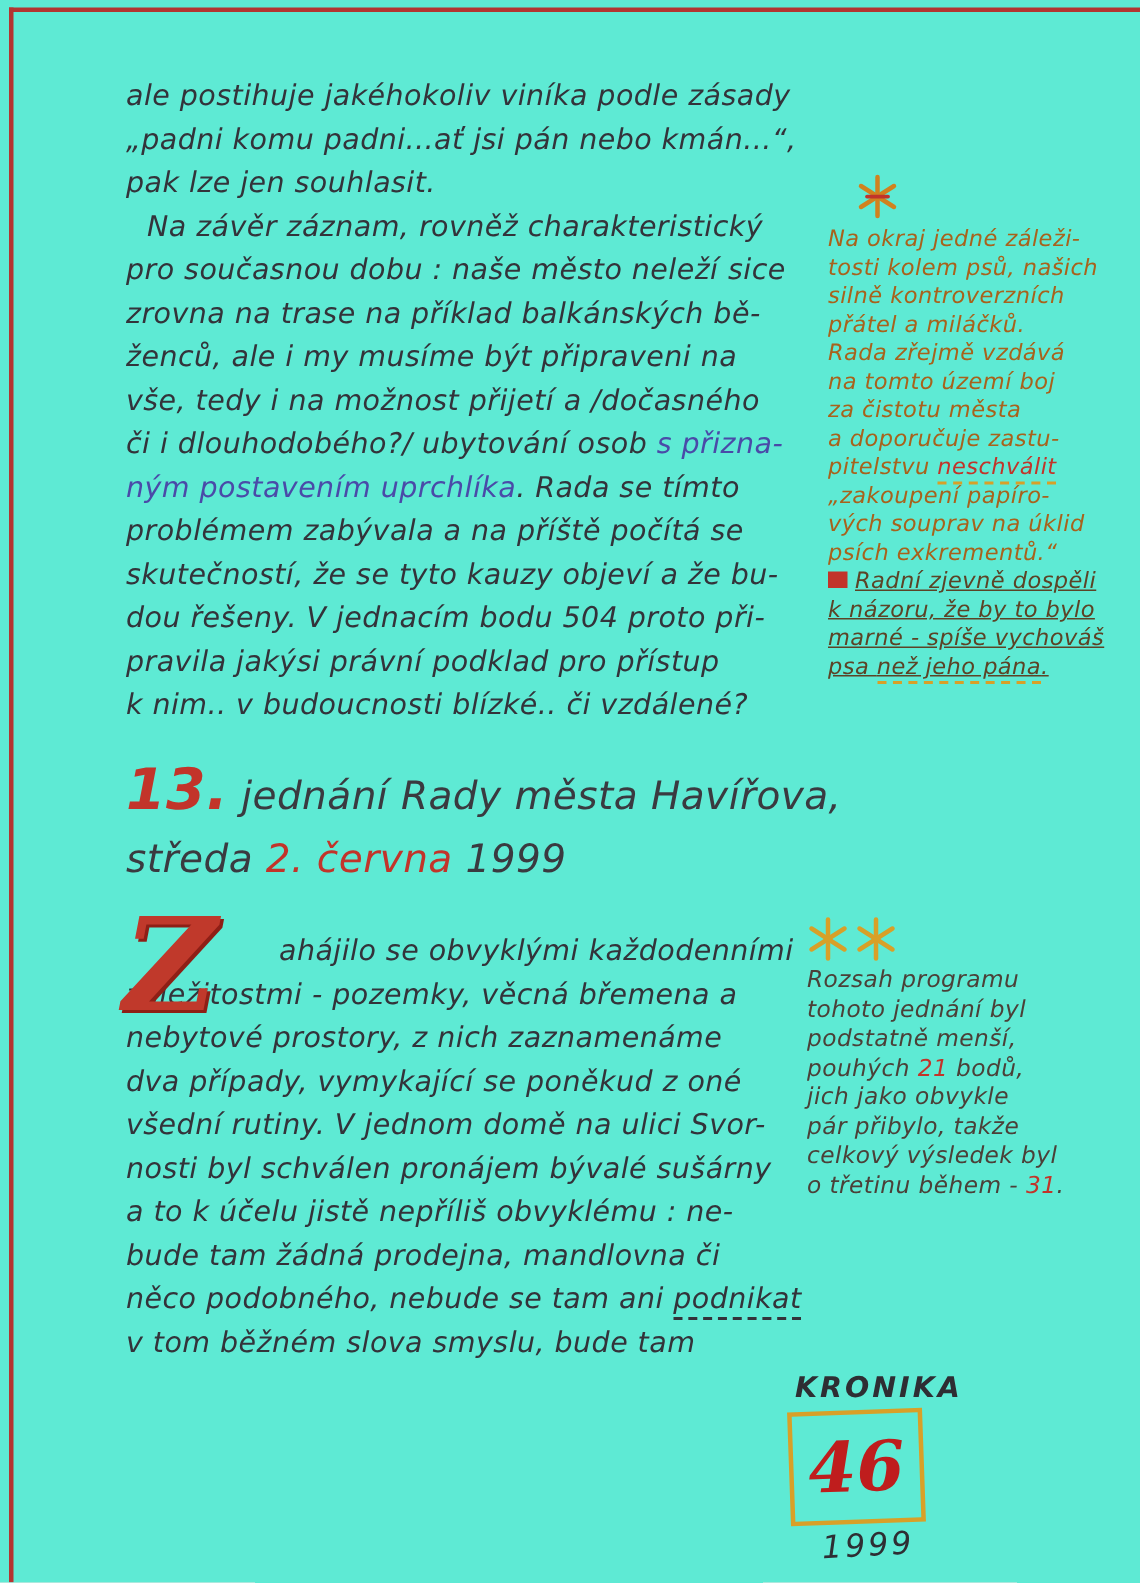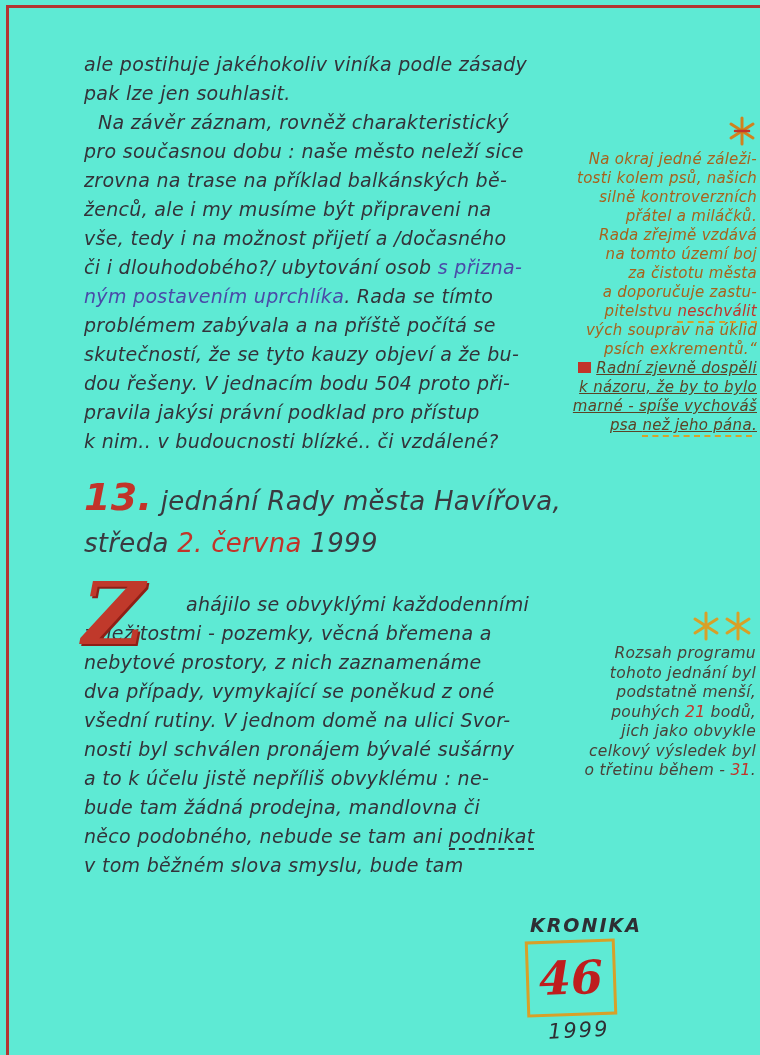--- a/index.html
+++ b/index.html
@@ -32,21 +32,21 @@
   .heading .line{white-space:nowrap;}
 
   .para2{margin-top:26px;position:relative;}
   .drop-cap{
     position:absolute;left:-2px;top:-16px;
     font-family:"DejaVu Serif",serif;font-weight:bold;font-style:italic;
     font-size:86px;line-height:80px;color:#c0392b;
     text-shadow:2px 2px 0 #8e1f16;
   }
 
-  .note{position:absolute;font-size:15px;line-height:19px;text-align:right;}
+  .note{position:absolute;font-size:15px;line-height:19px;}
   .note .line{white-space:nowrap;}
   .note1{left:552px;top:116px;width:205px;color:#a8621c;}
   .note2{left:538px;top:610px;width:218px;color:#4b4038;font-size:15.5px;line-height:19.5px;}
   .star-row{height:32px;margin-bottom:2px;}
   .note1 .star-row{padding-left:18px;}
 
   .stamp{position:absolute;left:518px;top:914px;width:130px;color:#2e2e33;}
   .stamp-label{font-size:19px;font-weight:bold;font-style:italic;letter-spacing:2px;padding-left:12px;}
   .stamp-box{
     width:84px;height:70px;margin:4px 0 0 8px;border:3px solid #d8a028;
@@ -58,20 +58,21 @@
 </head>
 <body>
 
 <div class="page">
   <div class="rule-top"></div>
   <div class="rule-left"></div>
 
   <div class="main-col handw">
     <div class="para">
         <div class="line"><span>ale postihuje jakéhokoliv viníka podle zásady</span></div>
+        <div class="line"><span>„padni komu padni...ať jsi pán nebo kmán...“,</span></div>
         <div class="line"><span>pak lze jen souhlasit.</span></div>
         <div class="line indent"><span>Na závěr záznam, rovněž charakteristický</span></div>
         <div class="line"><span>pro současnou dobu : naše město neleží sice</span></div>
         <div class="line"><span>zrovna na trase na příklad balkánských bě-</span></div>
         <div class="line"><span>ženců, ale i my musíme být připraveni na</span></div>
         <div class="line"><span>vše, tedy i na možnost přijetí a /dočasného</span></div>
         <div class="line"><span>či i dlouhodobého?/ ubytování osob </span><span class="blue">s přizna-</span></div>
         <div class="line"><span class="blue">ným postavením uprchlíka</span><span>. Rada se tímto</span></div>
         <div class="line"><span>problémem zabývala a na příště počítá se</span></div>
         <div class="line"><span>skutečností, že se tyto kauzy objeví a že bu-</span></div>
@@ -116,20 +117,21 @@
     <div>
         <div class="line"><span>Na okraj jedné záleži-</span></div>
         <div class="line"><span>tosti kolem psů, našich</span></div>
         <div class="line"><span>silně kontroverzních</span></div>
         <div class="line"><span>přátel a miláčků.</span></div>
         <div class="line"><span>Rada zřejmě vzdává</span></div>
         <div class="line"><span>na tomto území boj</span></div>
         <div class="line"><span>za čistotu města</span></div>
         <div class="line"><span>a doporučuje zastu-</span></div>
         <div class="line"><span>pitelstvu </span><span class="u-red">neschválit</span></div>
+        <div class="line"><span>„zakoupení papíro-</span></div>
         <div class="line"><span>vých souprav na úklid</span></div>
         <div class="line"><span>psích exkrementů.“</span></div>
         <div class="line"><span class="sq"></span><span class="dark">Radní zjevně dospěli</span></div>
         <div class="line"><span class="dark">k názoru, že by to bylo</span></div>
         <div class="line"><span class="dark">marné - spíše vychováš</span></div>
         <div class="line"><span class="dark">psa </span><span class="dark u-orn">než jeho pána</span><span class="dark">.</span></div>
       </div>
   </div>
 
   <div class="note note2 handw">
@@ -144,20 +146,21 @@
             <line x1="57" y1="9" x2="35" y2="23"></line>
         </g>
       </svg>
     </div>
     <div>
         <div class="line"><span>Rozsah programu</span></div>
         <div class="line"><span>tohoto jednání byl</span></div>
         <div class="line"><span>podstatně menší,</span></div>
         <div class="line"><span>pouhých </span><span class="red">21</span><span> bodů,</span></div>
         <div class="line"><span>jich jako obvykle</span></div>
+        <div class="line"><span>pár přibylo, takže</span></div>
         <div class="line"><span>celkový výsledek byl</span></div>
         <div class="line"><span>o třetinu během - </span><span class="red">31</span><span>.</span></div>
       </div>
   </div>
 
   <div class="stamp">
     <div class="stamp-label handw">KRONIKA</div>
     <div class="stamp-box">
       <span class="stamp-number">46</span>
     </div>

